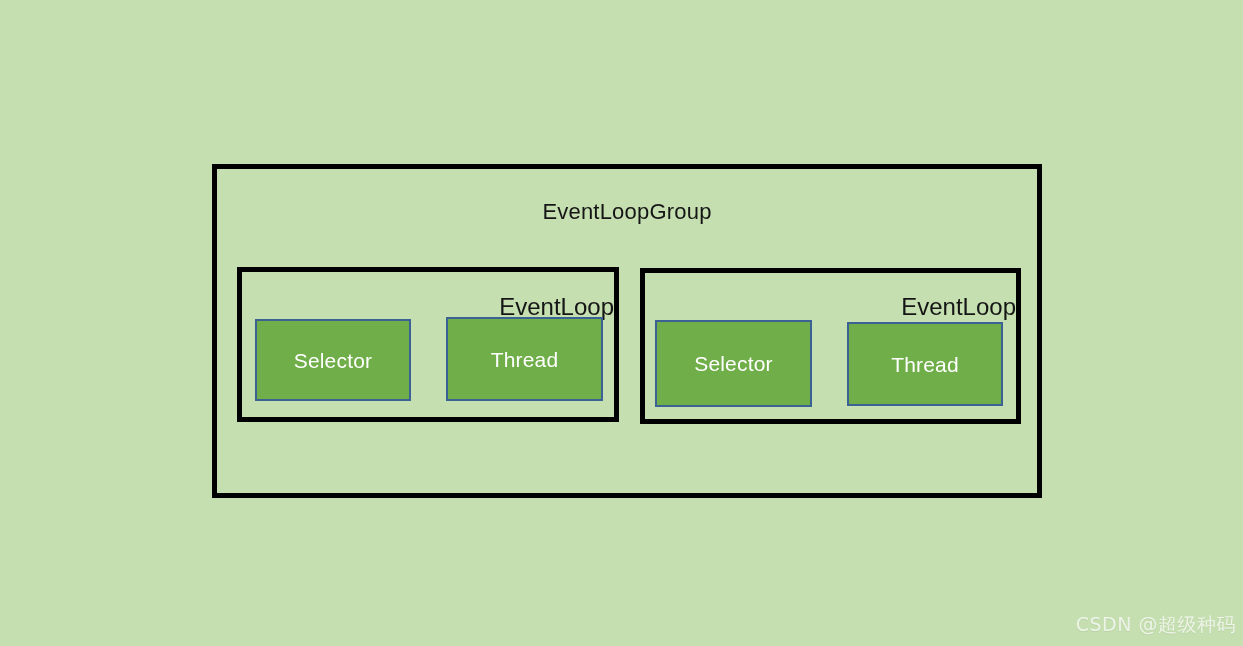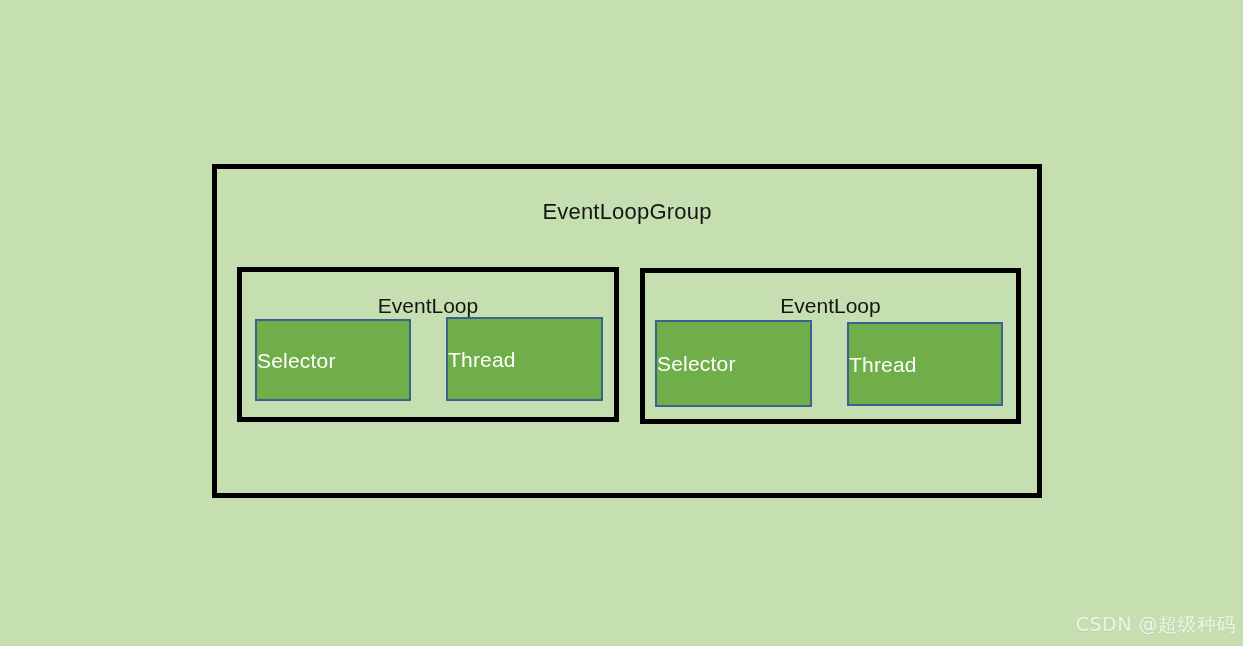--- a/index.html
+++ b/index.html
@@ -67,38 +67,39 @@
     left: 640px;
     top: 268px;
     width: 381px;
     height: 156px;
   }
 
   .loop-title {
     position: absolute;
     left: 0;
     width: 100%;
-    text-align: center;
-    font-size: 21px;
+    text-align: right;
+    font-size: 24px;
     font-weight: 400;
     color: #151515;
     line-height: 1;
   }
 
   .loop-box.left .loop-title { top: 23px; }
   .loop-box.right .loop-title { top: 22px; }
 
   
   .cell {
     position: absolute;
     box-sizing: border-box;
     background: #6fae48;
     border: 2px solid #3b6295;
     display: flex;
     align-items: center;
+    justify-content: center;
   }
 
   .cell-label {
     color: #ffffff;
     font-size: 21px;
     font-weight: 400;
     line-height: 1;
     letter-spacing: 0.2px;
   }
 

